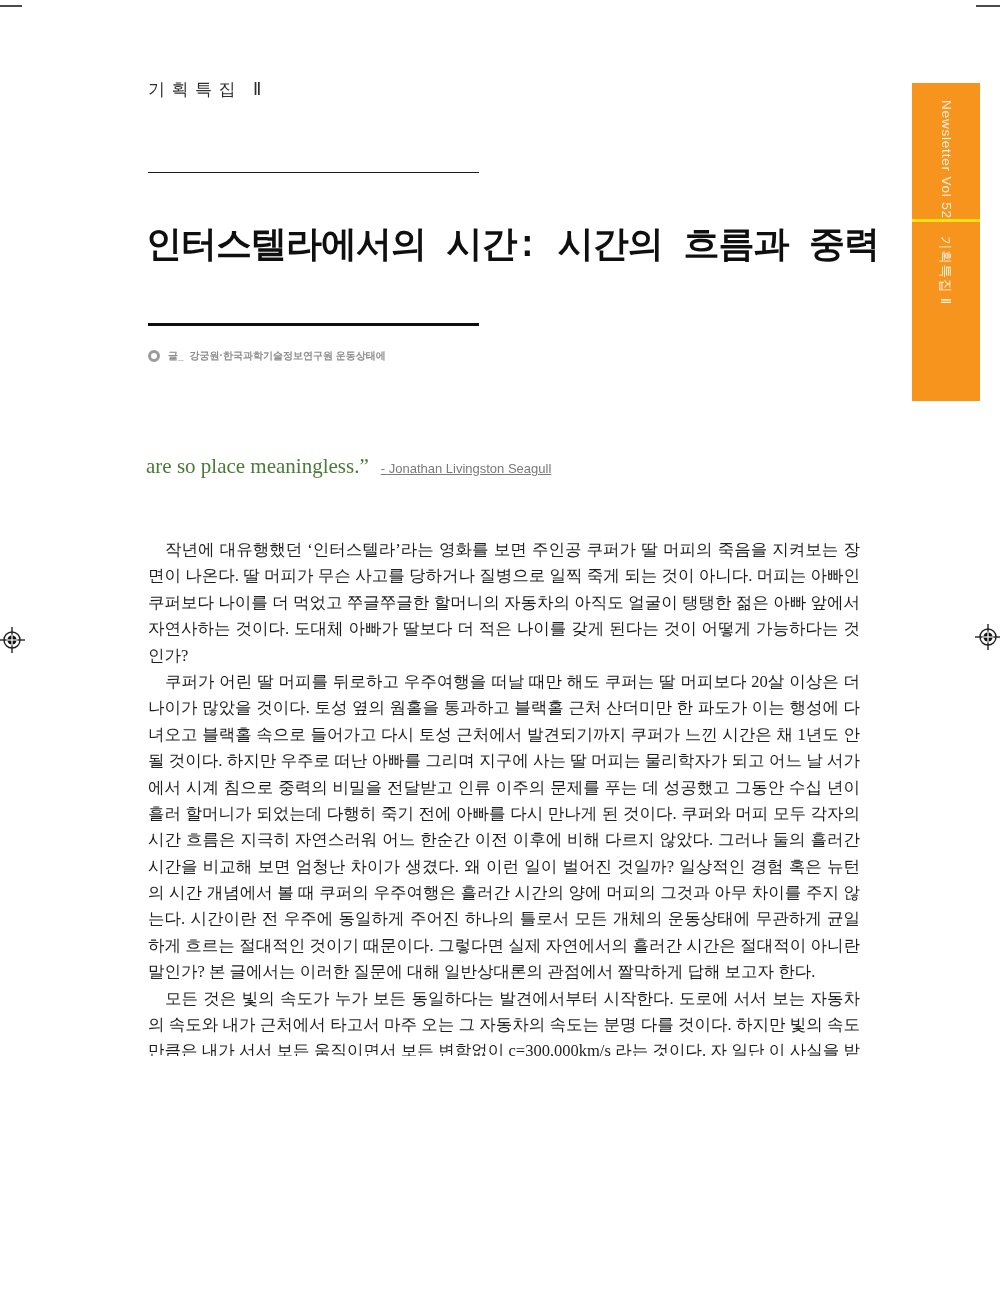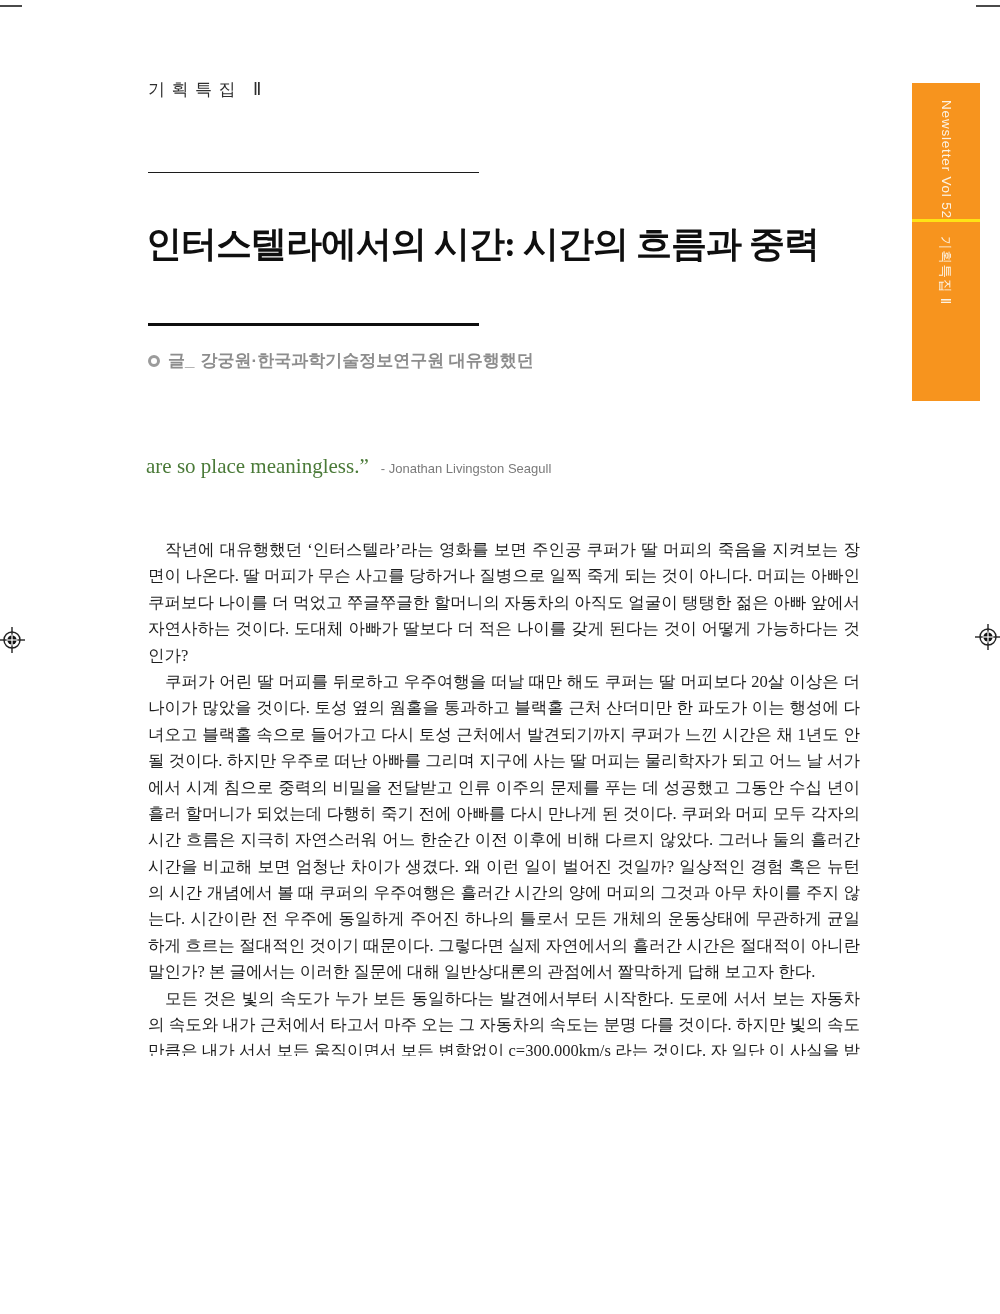--- a/index.html
+++ b/index.html
@@ -28,41 +28,41 @@
     transform:rotate(90deg);transform-origin:0 0;
     font-size:13.5px;letter-spacing:0.06em;
   }
   .tab-divider{position:absolute;left:0;width:68px;height:3px;top:136px;}
   
   .rule-thin{position:absolute;left:148px;top:172px;width:331px;height:1px;background:#1c1c1c;}
   .rule-thick{position:absolute;left:148px;top:323px;width:331px;height:3px;background:#0e0e0e;}
   .title{
     position:absolute;left:146px;top:220px;width:780px;
     font-size:36px;font-weight:700;color:#0f0f0f;letter-spacing:-1px;
-    font-family:Liberation Serif, serif;
+    font-family:Liberation Mono, monospace;
   }
   
   .byline{
     position:absolute;left:148px;top:349px;
     display:flex;align-items:center;gap:8px;
-    font-size:17px;color:#8d8d8d;
+    font-size:10px;color:#8d8d8d;
   }
   .ring-icon{
     width:6px;height:6px;border:3px solid #9b9b9b;border-radius:50%;
     display:inline-block;background:#fff;
   }
   
   .quote{
     position:absolute;left:146px;top:450px;width:660px;
     font-family:"Liberation Serif","DejaVu Serif",serif;
     font-size:21px;line-height:1.58;
   }
   .quote .attribution{
     font-family:"Liberation Sans","DejaVu Sans",sans-serif;
-    font-size:13px;color:#7a7a7a;margin-left:12px;
+    font-size:13px;color:#7a7a7a;margin-left:12px;text-decoration:underline;
   }
   
   .body-text{
     position:absolute;left:148px;top:537px;width:712px;
     font-family:"Liberation Serif","DejaVu Serif",serif;
     font-size:16.5px;line-height:1.6;color:#1d1d1d;
     text-align:justify;
   }
   .body-text p{margin:0;text-indent:17px;word-break:break-all;}
   
@@ -116,21 +116,21 @@
     <div class="vtext" style="left:42px;top:153px;">기획특집 Ⅱ</div>
   </div>
 
   <div class="rule-thin"></div>
   <h1 class="title" style="margin:0;">인터스텔라에서의 시간: 시간의 흐름과 중력</h1>
   <div class="rule-thick"></div>
 
   <div class="byline">
     <span class="ring-icon"></span>
     <span style="font-weight:700;">글_</span>
-    <span style="font-weight:700;margin-left:-2px;">강궁원·한국과학기술정보연구원 대유행했던</span>
+    <span style="font-weight:700;margin-left:-2px;">강궁원·한국과학기술정보연구원 운동상태에</span>
   </div>
 
   <div class="quote" id="quoteBlock" style="color: rgb(74, 122, 56);">
     <div>
       <span>are so place meaningless.”</span><span class="attribution">- Jonathan Livingston Seagull</span>
     </div>
   </div>
 
   <div class="body-text">
     <p>작년에 대유행했던 ‘인터스텔라’라는 영화를 보면 주인공 쿠퍼가 딸 머피의 죽음을 지켜보는 장면이 나온다. 딸 머피가 무슨 사고를 당하거나 질병으로 일찍 죽게 되는 것이 아니다. 머피는 아빠인 쿠퍼보다 나이를 더 먹었고 쭈글쭈글한 할머니의 자동차의 아직도 얼굴이 탱탱한 젊은 아빠 앞에서 자연사하는 것이다. 도대체 아빠가 딸보다 더 적은 나이를 갖게 된다는 것이 어떻게 가능하다는 것인가?</p>

